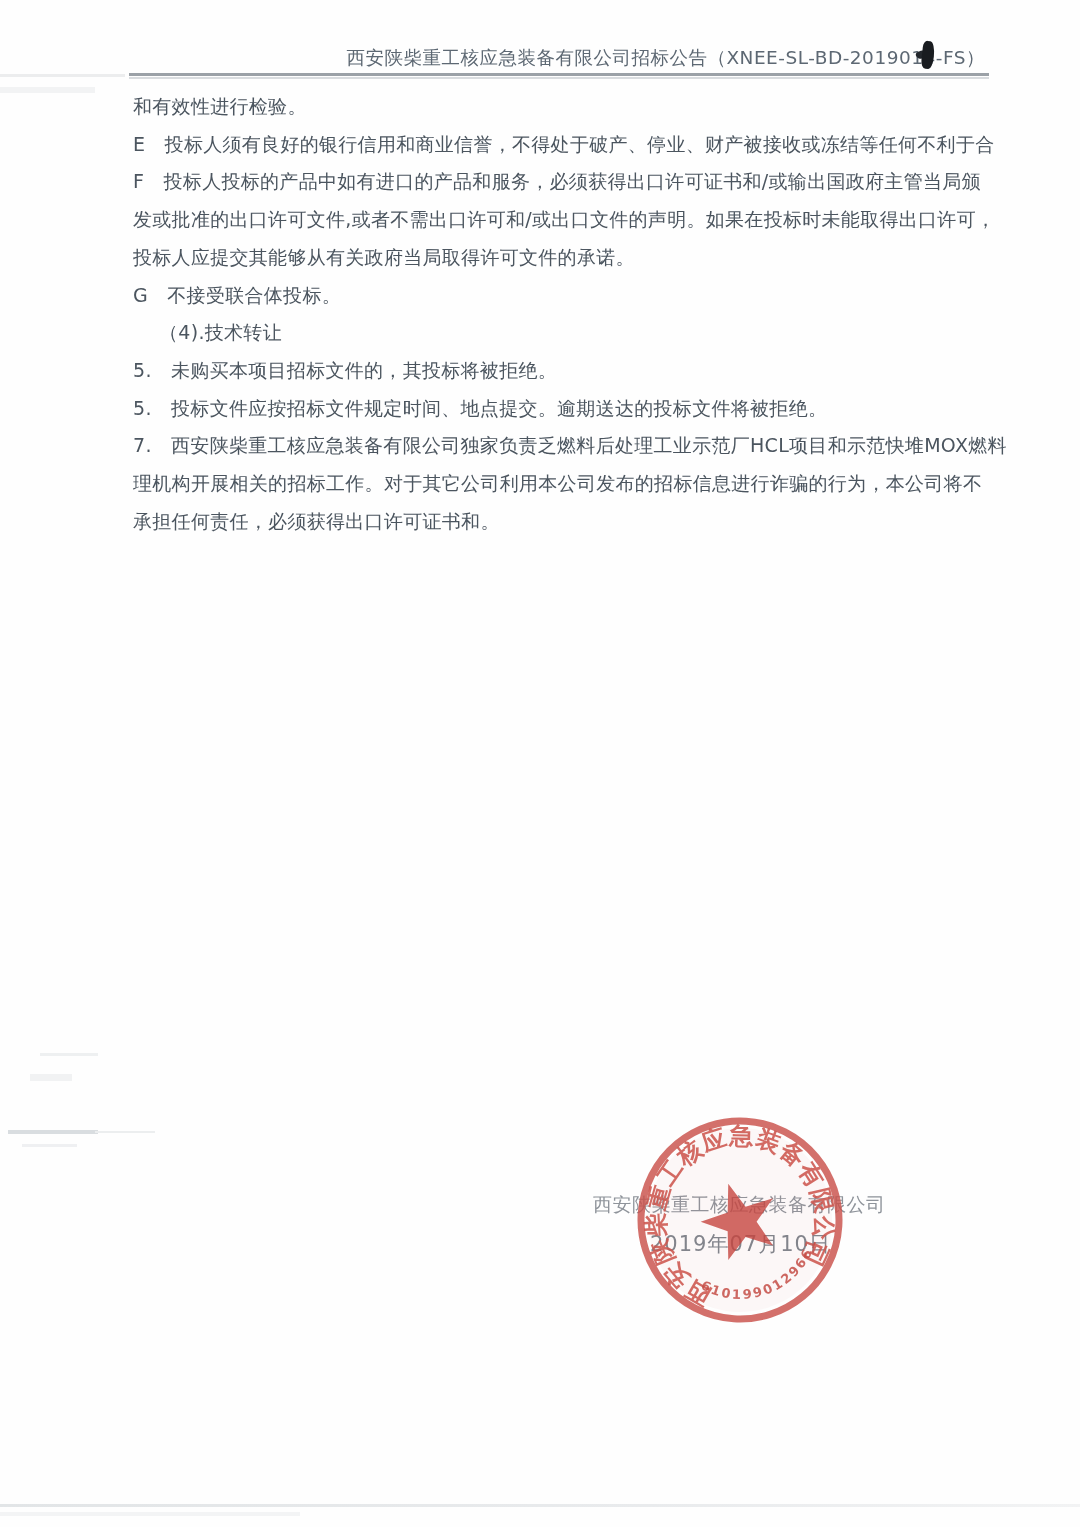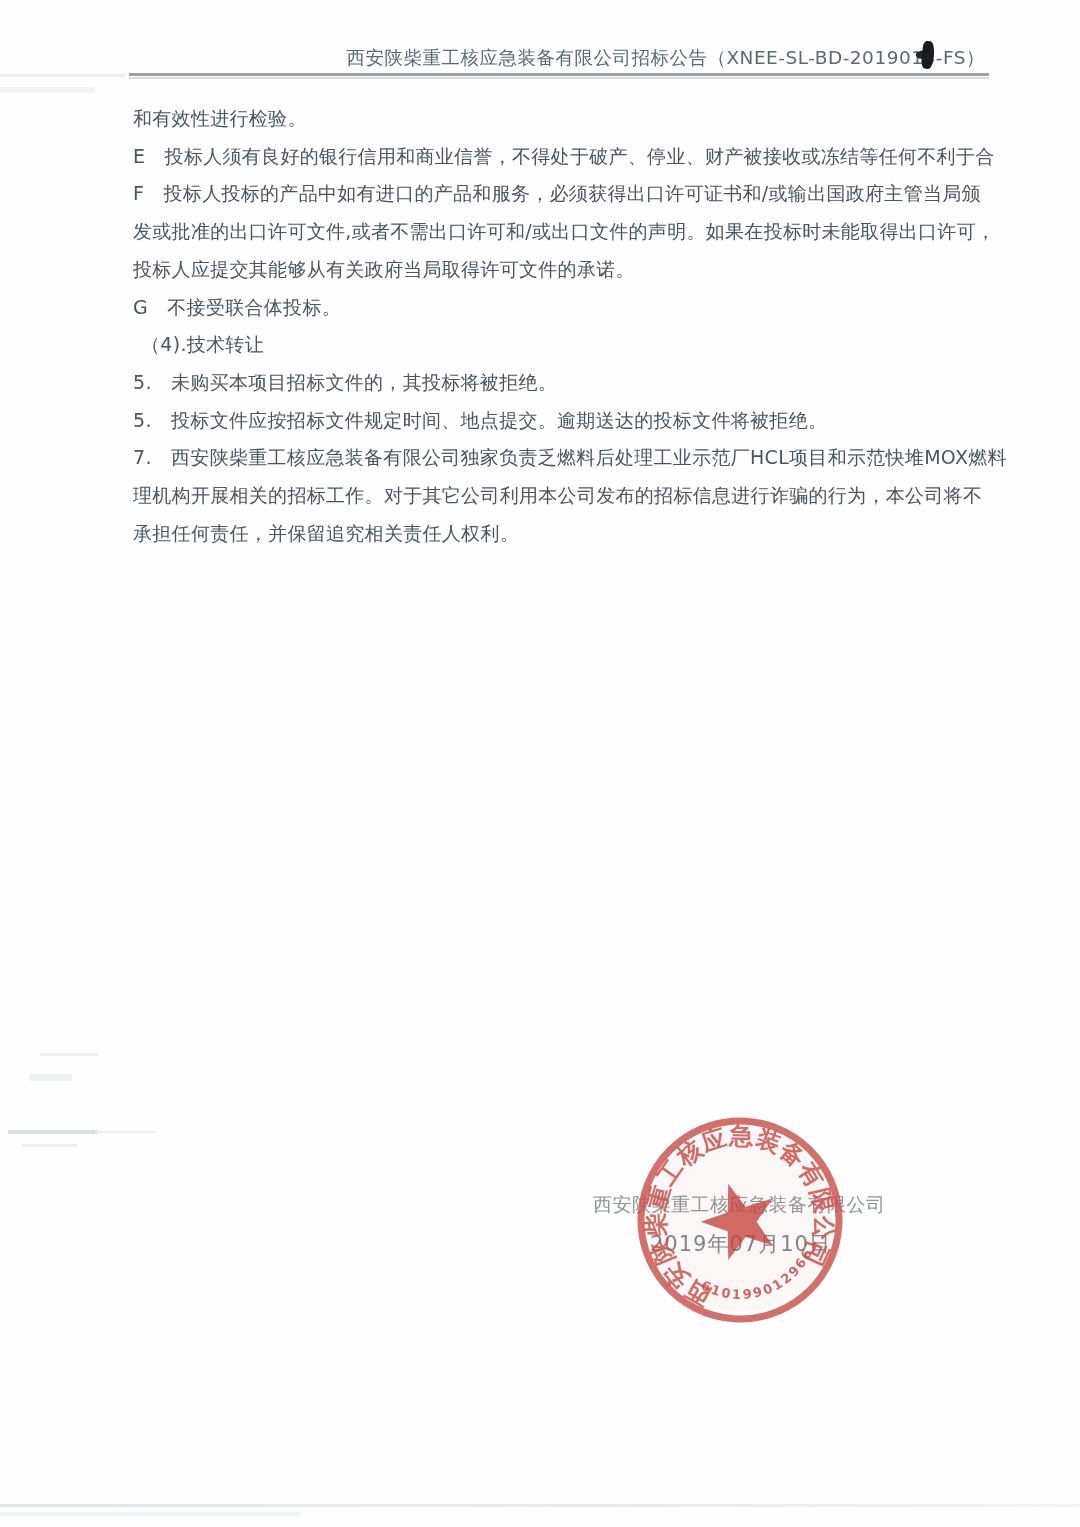--- a/index.html
+++ b/index.html
@@ -31,27 +31,27 @@
     content:"";position:absolute;left:-7px;top:5px;
     width:10px;height:8px;background:#23272c;
     border-radius:50% 50% 20% 80%;
     transform:rotate(-20deg);
   }
   .header-rule{position:absolute;left:129px;top:73px;width:860px;height:3px;background:#9ba1a7;}
   .header-rule-soft{position:absolute;left:129px;top:77px;width:860px;height:2px;background:#d9dcdf;}
 
   
   .body-text{
-    position:absolute;left:133px;top:100px;width:860px;
+    position:absolute;left:133px;top:88px;width:860px;
     font-size:19px;line-height:37.7px;
     color:#4b555f;
     letter-spacing:0.3px;
   }
   .body-text .line{white-space:nowrap;}
-  .body-text .line.indent{padding-left:8px;}
+  .body-text .line.indent{padding-left:8px;margin-left:18px;}
 
   
   .sig-company{
     position:absolute;left:593px;top:1192px;
     font-size:19px;color:#8f949b;letter-spacing:0.5px;white-space:nowrap;
   }
   .sig-date{
     position:absolute;left:650px;top:1230px;
     font-size:21px;color:#7e858d;letter-spacing:1px;white-space:nowrap;
   }
@@ -91,21 +91,21 @@
     <div class="line">E　投标人须有良好的银行信用和商业信誉，不得处于破产、停业、财产被接收或冻结等任何不利于合</div>
     <div class="line">F　投标人投标的产品中如有进口的产品和服务，必须获得出口许可证书和/或输出国政府主管当局颁</div>
     <div class="line">发或批准的出口许可文件,或者不需出口许可和/或出口文件的声明。如果在投标时未能取得出口许可，</div>
     <div class="line">投标人应提交其能够从有关政府当局取得许可文件的承诺。</div>
     <div class="line">G　不接受联合体投标。</div>
     <div class="line indent">（4).技术转让</div>
     <div class="line">5.　未购买本项目招标文件的，其投标将被拒绝。</div>
     <div class="line">5.　投标文件应按招标文件规定时间、地点提交。逾期送达的投标文件将被拒绝。</div>
     <div class="line">7.　西安陕柴重工核应急装备有限公司独家负责乏燃料后处理工业示范厂HCL项目和示范快堆MOX燃料</div>
     <div class="line">理机构开展相关的招标工作。对于其它公司利用本公司发布的招标信息进行诈骗的行为，本公司将不</div>
-    <div class="line">承担任何责任，并保留追究相关责任人权利。</div>
+    <div class="line">承担任何责任，必须获得出口许可证书和。</div>
   </div>
 
   <div class="sig-company">西安陕柴重工核应急装备有限公司</div>
   <div class="sig-date">2019年07月10日</div>
 
   <div class="seal">
     <svg viewBox="0 0 230 230">
       <defs>
         <path id="arcCompany" d="M 71.4 177.3 A 76 76 0 1 1 158.6 177.3" fill="none"></path>
         <path id="arcSerial" d="M 46.6 154.5 A 79 79 0 0 0 183.4 154.5" fill="none"></path>

